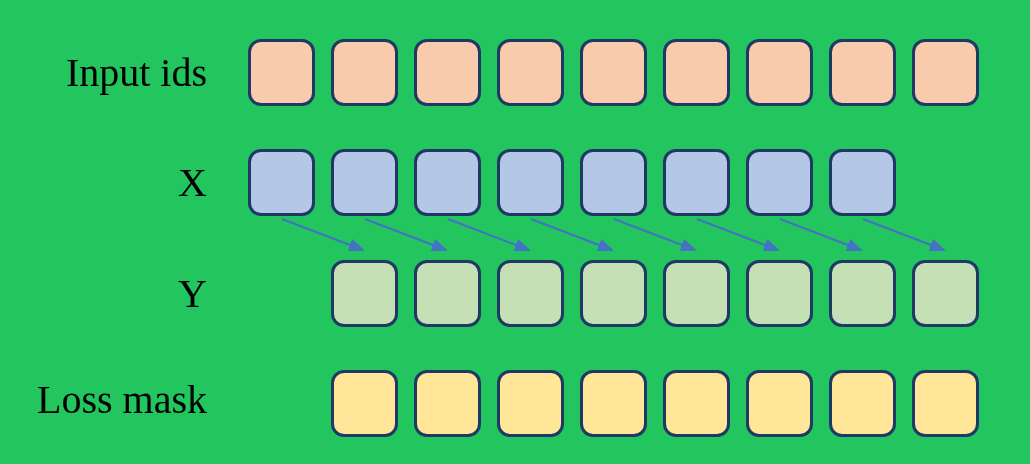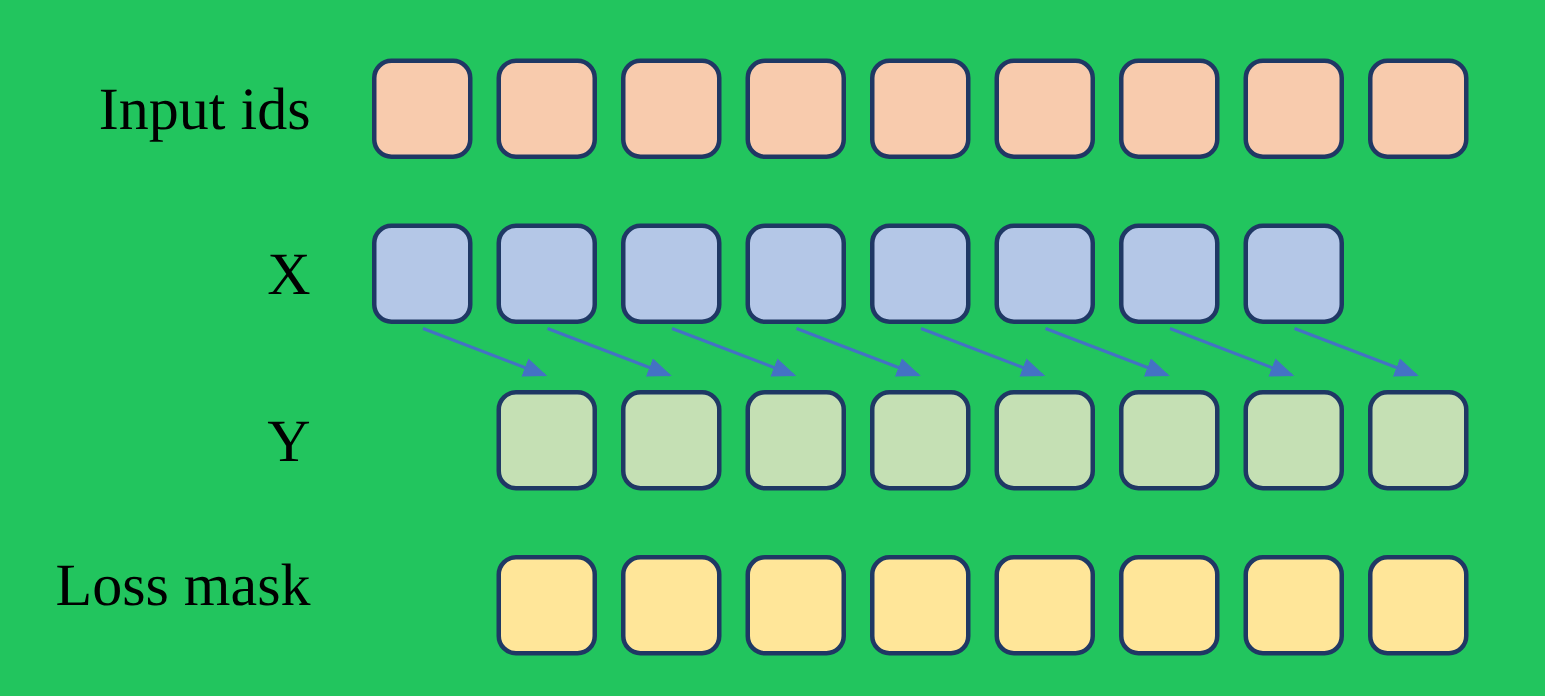--- a/index.html
+++ b/index.html
@@ -54,21 +54,21 @@
 <body>
 
 <div class="canvas">
 
   <div class="row-label" style="top:39px">Input ids</div>
 
   <div class="row-label" style="top:149px">X</div>
 
   <div class="row-label" style="top:260px">Y</div>
 
-  <div class="row-label" style="top:356px">Loss mask</div>
+  <div class="row-label" style="top:366px">Loss mask</div>
 
   <div class="row-squares" style="left: 248px; top: 39px;">
       <div class="square" style="background: rgb(248, 203, 173); border-color: rgb(31, 56, 100);"></div>
       <div class="square" style="background: rgb(248, 203, 173); border-color: rgb(31, 56, 100);"></div>
       <div class="square" style="background: rgb(248, 203, 173); border-color: rgb(31, 56, 100);"></div>
       <div class="square" style="background: rgb(248, 203, 173); border-color: rgb(31, 56, 100);"></div>
       <div class="square" style="background: rgb(248, 203, 173); border-color: rgb(31, 56, 100);"></div>
       <div class="square" style="background: rgb(248, 203, 173); border-color: rgb(31, 56, 100);"></div>
       <div class="square" style="background: rgb(248, 203, 173); border-color: rgb(31, 56, 100);"></div>
       <div class="square" style="background: rgb(248, 203, 173); border-color: rgb(31, 56, 100);"></div>

